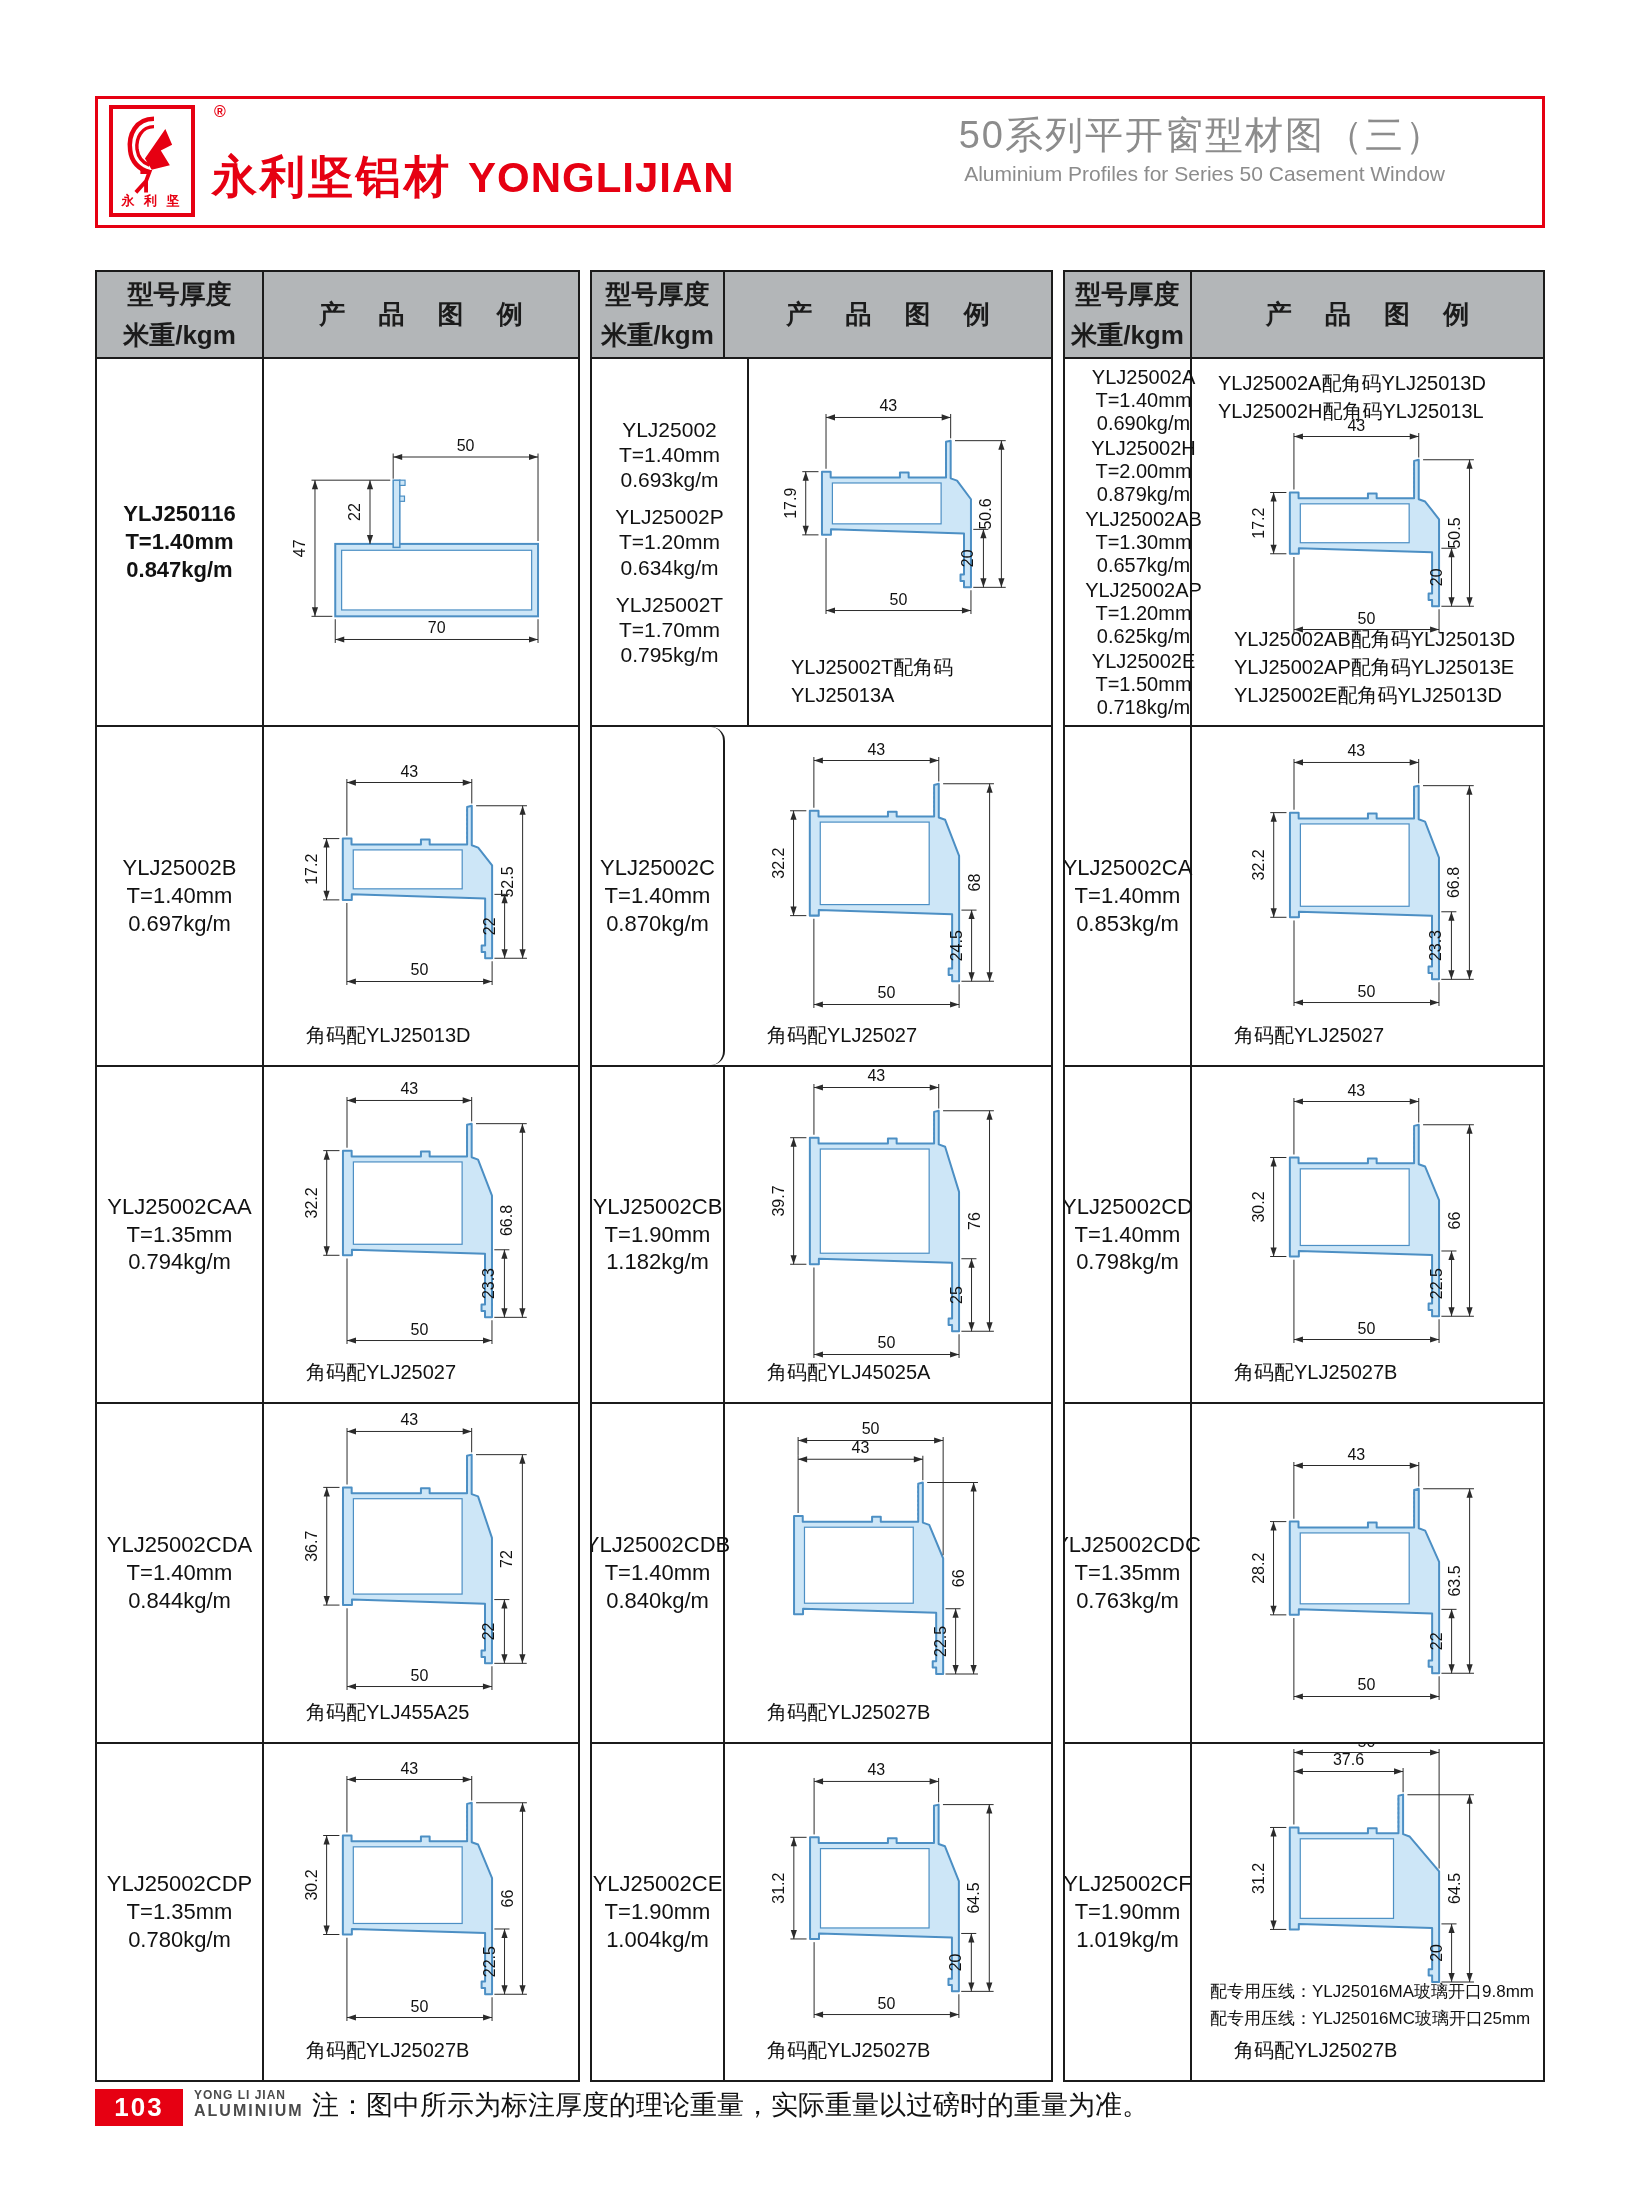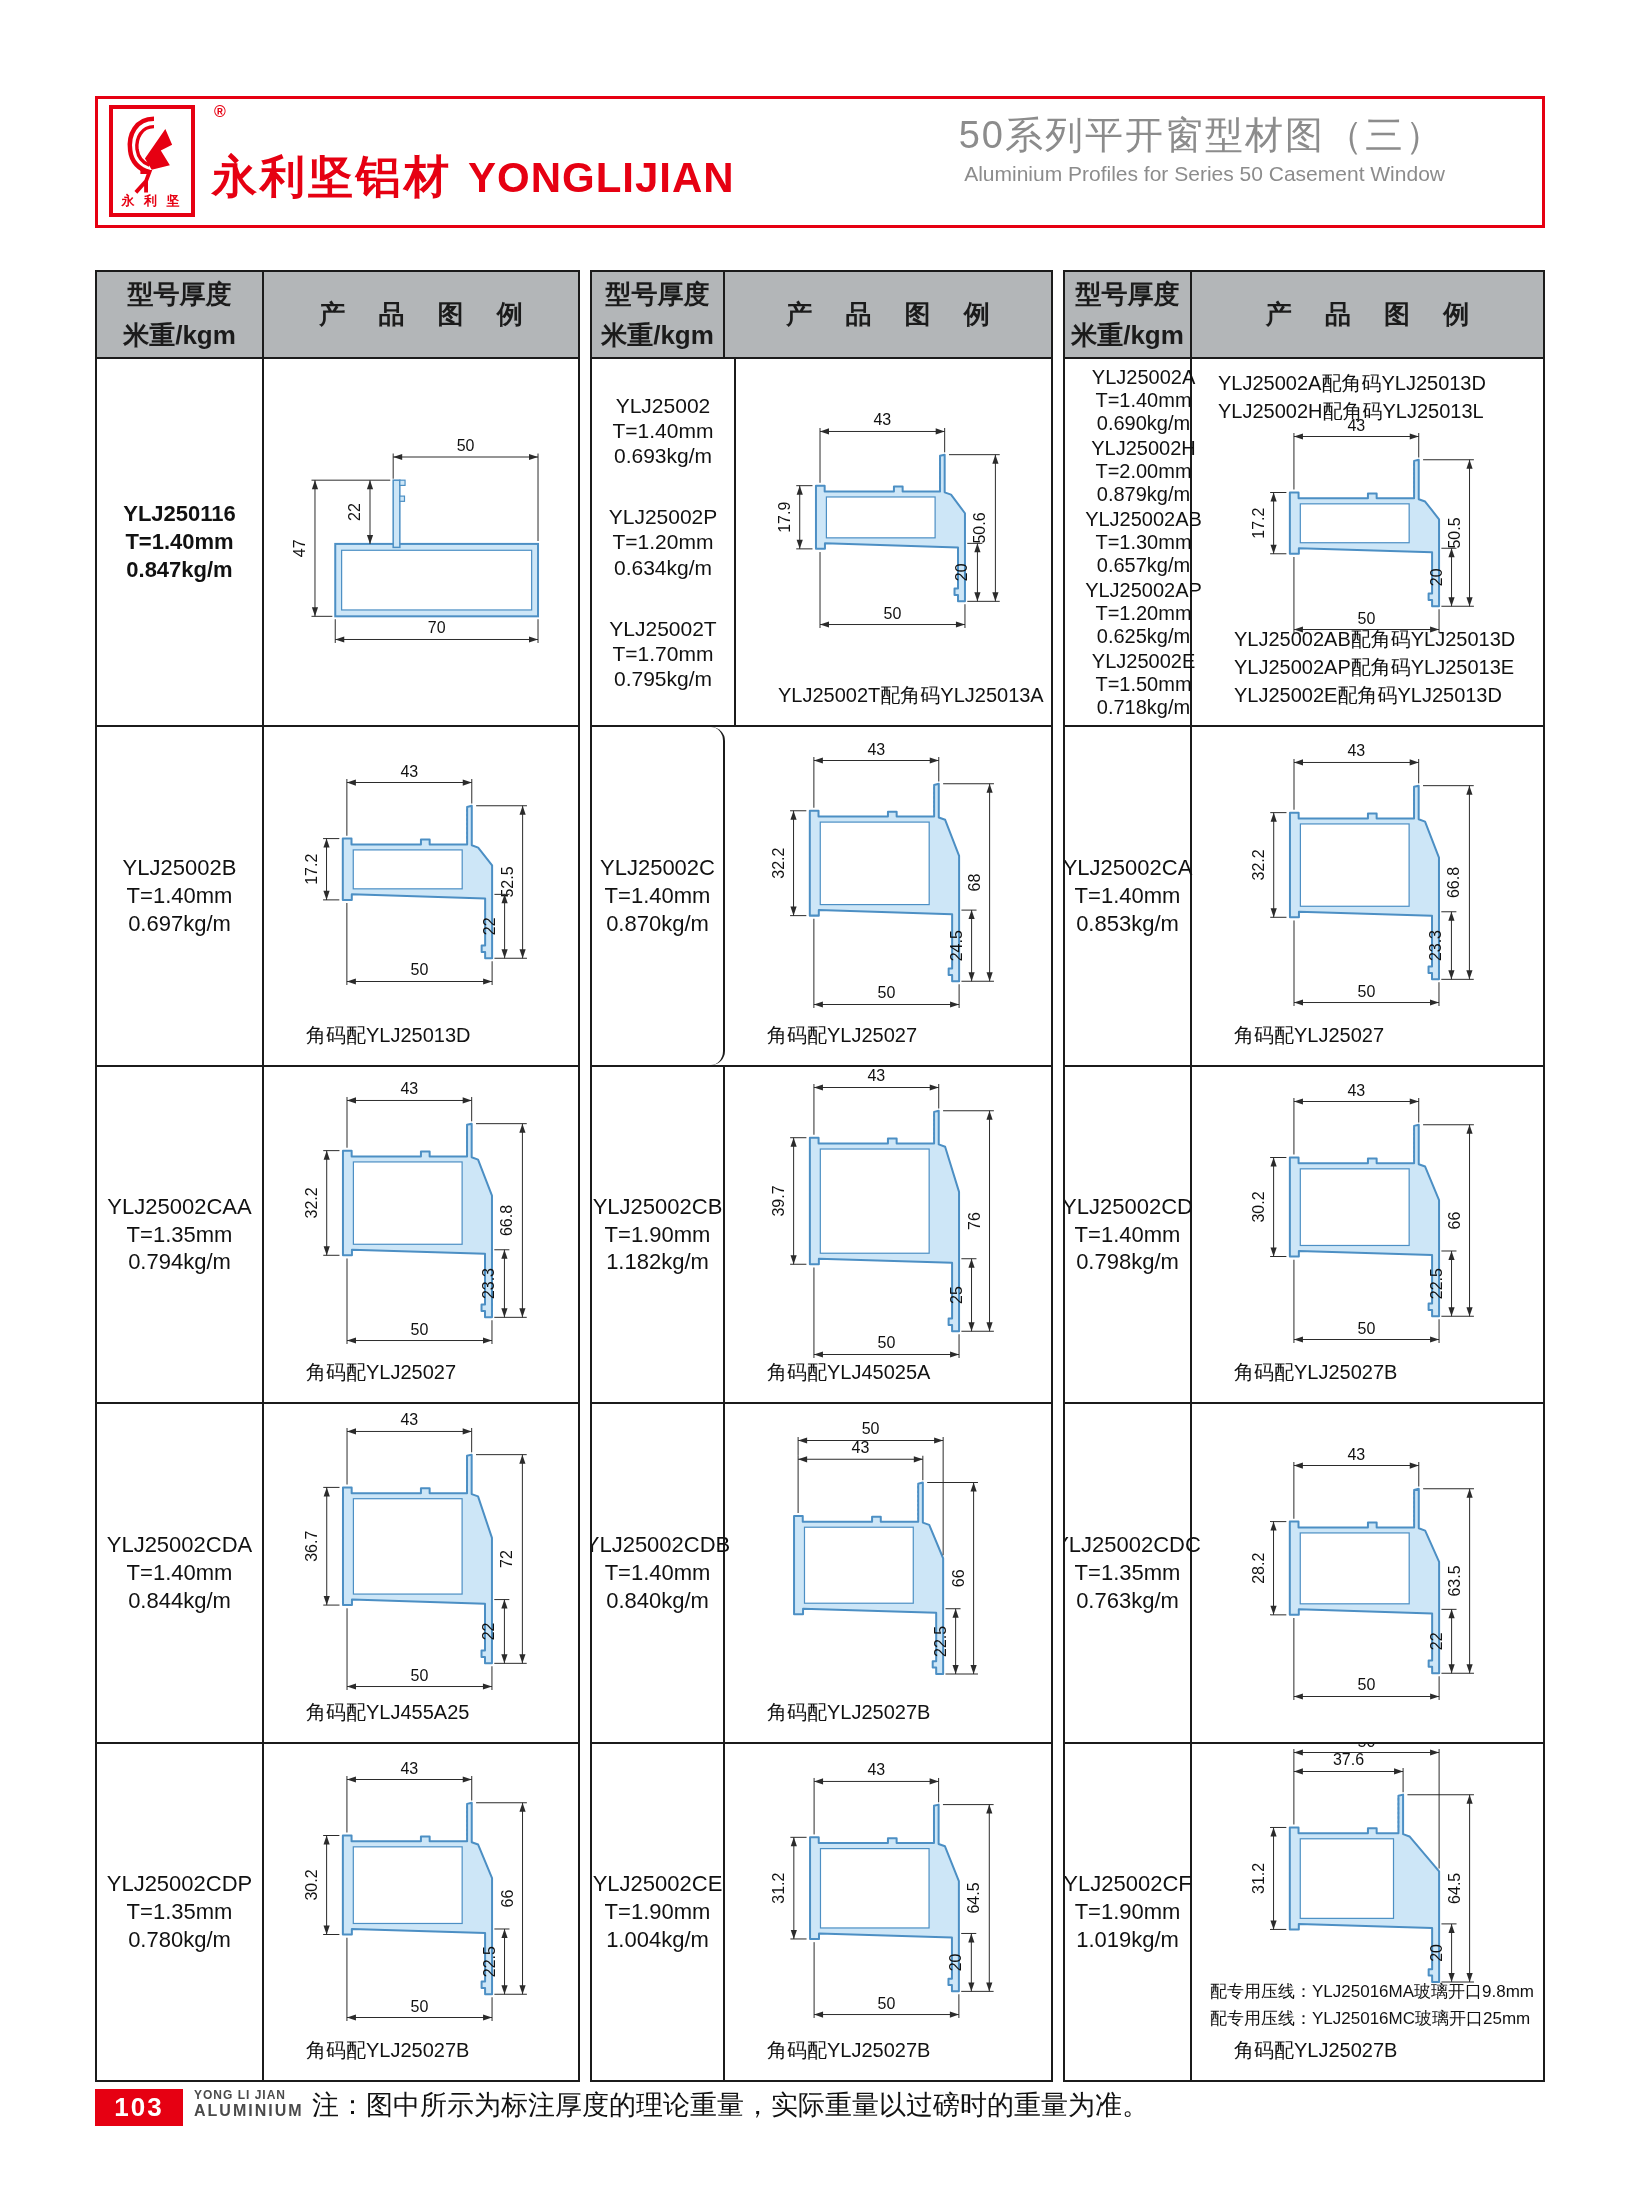--- a/index.html
+++ b/index.html
@@ -317,21 +317,21 @@
     <div class="trow" style="height: 85px;">
       <div class="spec-cell head-cell" style="width: 133px;">
         <span>型号厚度</span>
         <span>米重/kgm</span>
       </div>
       <div class="diag-cell head-cell" style="justify-content: center; align-items: center;">
         <span class="diag-head">产 品 图 例</span>
       </div>
     </div>
     <div class="trow" style="height: 368px;">
-      <div class="spec-cell" style="width: 144px; gap: 24px;">
+      <div class="spec-cell" style="width: 157px;">
         <div class="spec-group mid">
           <div>YLJ25002</div>
           <div>T=1.40mm</div>
           <div>0.693kg/m</div>
         </div>
         <div class="spec-group mid">
           <div>YLJ25002P</div>
           <div>T=1.20mm</div>
           <div>0.634kg/m</div>
         </div>

